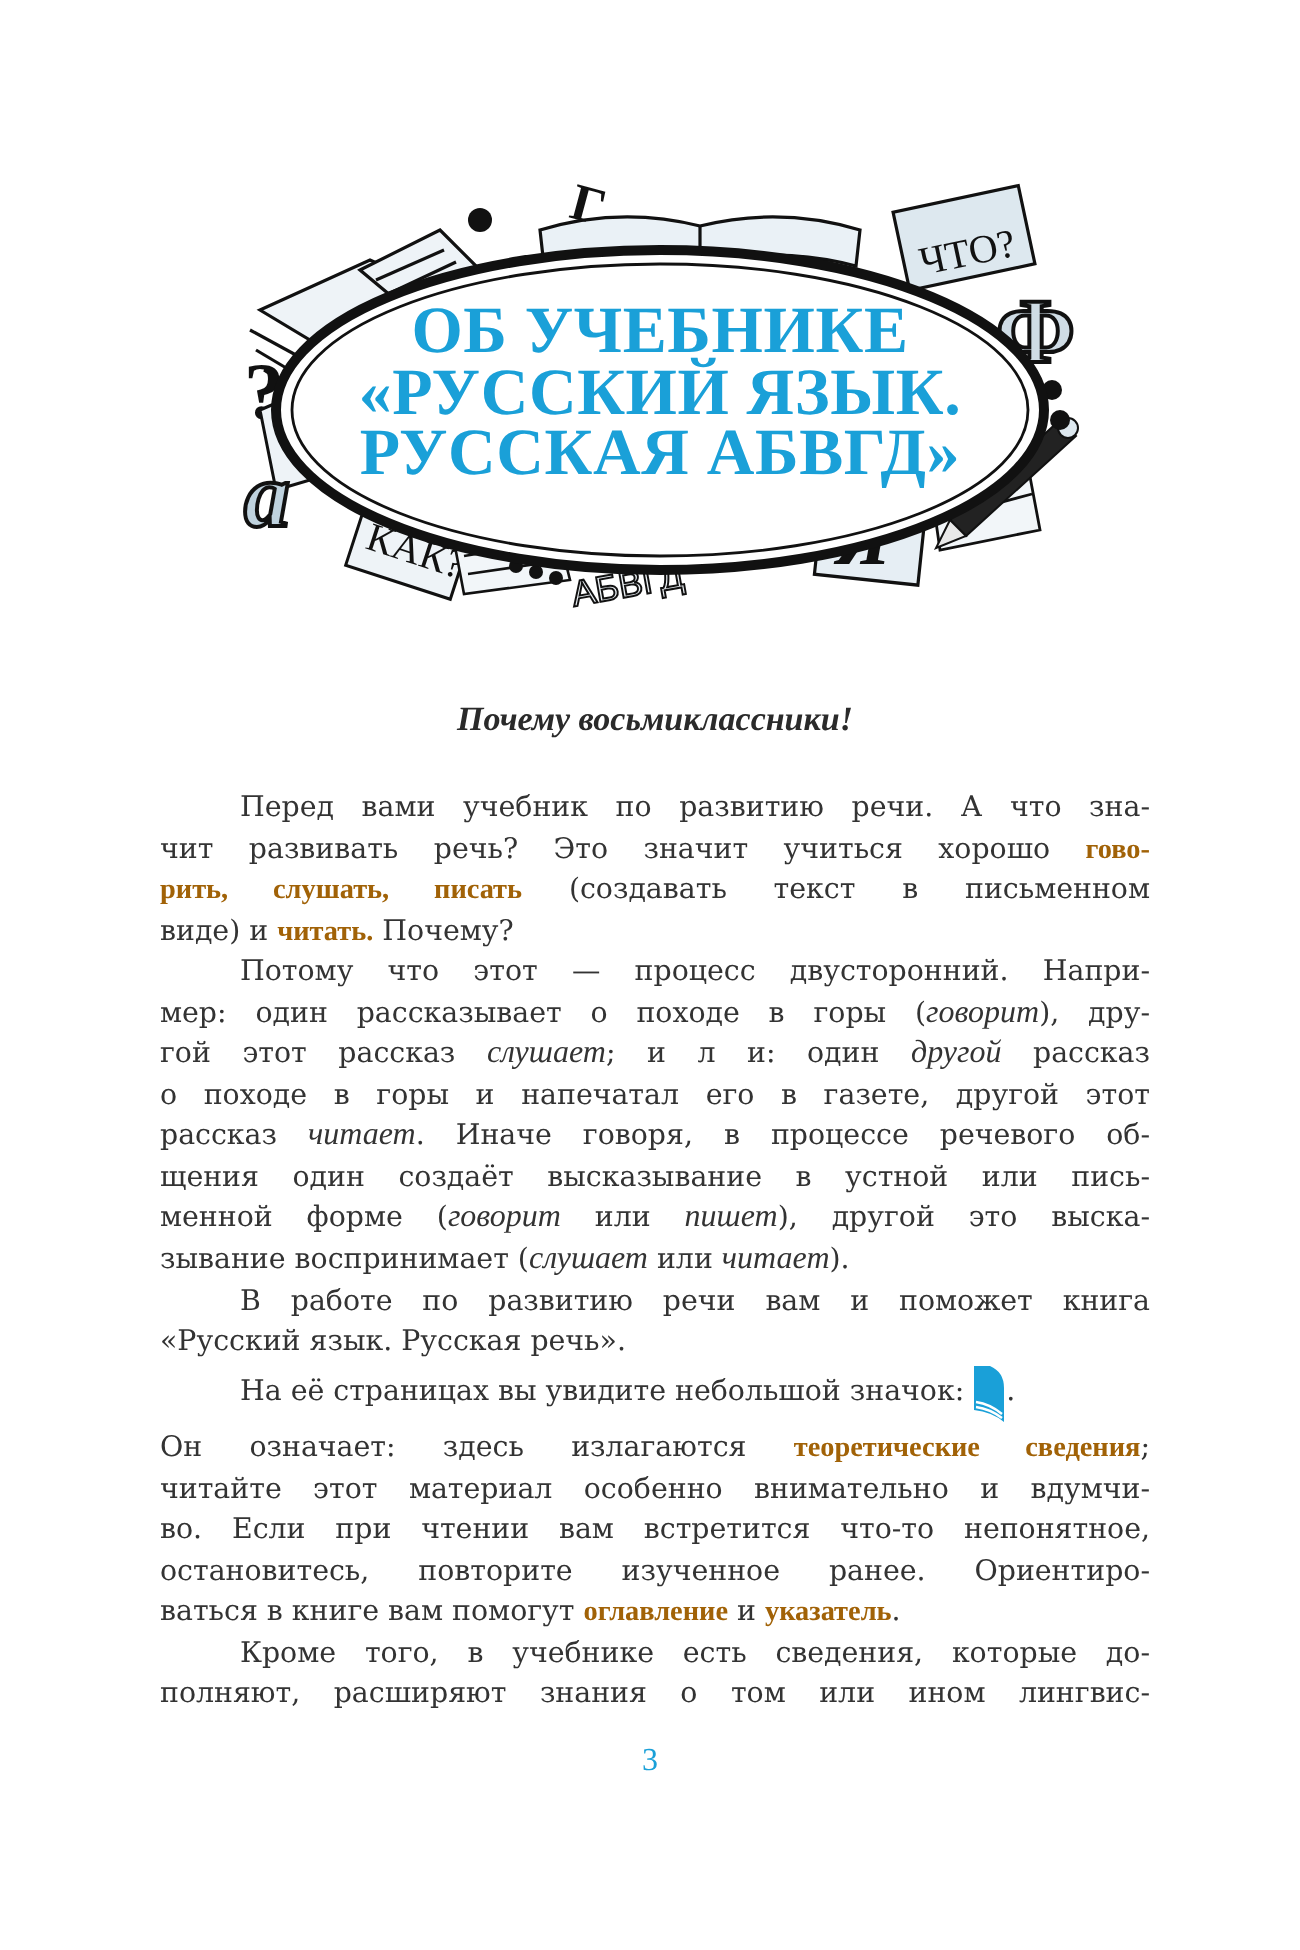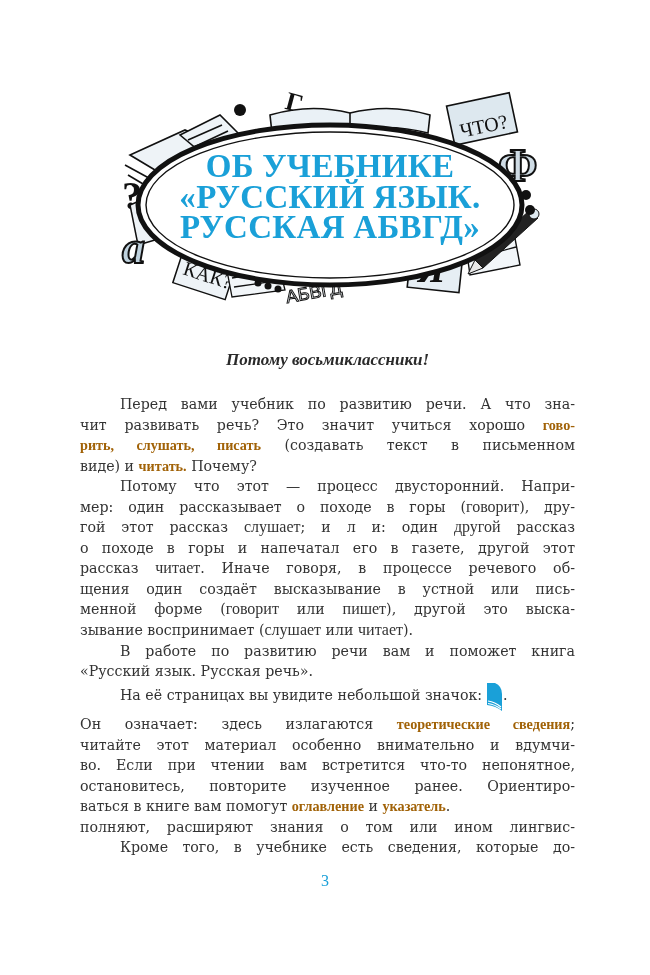--- a/index.html
+++ b/index.html
@@ -17,21 +17,21 @@
                   font-family: "Liberation Serif", serif; font-style: italic; font-weight: bold;
                   font-size: 17px; color: #2a2a2a; }
 
     .text { position: absolute; left: 80px; top: 394px; width: 495px;
             font-family: "DejaVu Serif", serif; font-size: 14.2px; line-height: 20.55px;
             color: #333; }
     .line { display: block; white-space: nowrap; text-align: justify; text-align-last: justify; height: 20.55px; }
     .line.last { text-align-last: left; }
     .indent { padding-left: 40px; }
     .b { font-weight: bold; color: #a16207; font-family: Liberation Serif, serif; }
-    .i { font-family: "Liberation Serif", serif; font-size: 16px; }
+    .i { font-style: italic; font-family: "Liberation Serif", serif; font-size: 16px; }
     .gap { height: 12px; }
     .marker { display: inline-block; width: 17px; height: 30px; vertical-align: -12px; margin-left: 4px; }
 
     .pagenum { position: absolute; left: 0; width: 650px; top: 872px; text-align: center;
                color: #1aa0d8; font-family: "Liberation Serif", serif; font-size: 16px; }
   </style>
 </head>
 <body>
 
 <div class="banner">
@@ -114,21 +114,21 @@
     <ellipse cx="220" cy="120" rx="192" ry="80" fill="#ffffff" stroke="#111" stroke-width="5"></ellipse>
     <ellipse cx="220" cy="120" rx="184" ry="73" fill="#ffffff" stroke="#111" stroke-width="1.4"></ellipse>
   </svg>
   <div class="title">
     <div>ОБ УЧЕБНИКЕ</div>
     <div>«РУССКИЙ ЯЗЫК.</div>
     <div>РУССКАЯ АБВГД»</div>
   </div>
 </div>
 
-<div class="salutation">Потому восьмиклассники!</div>
+<div class="salutation">Почему восьмиклассники!</div>
 
 <div class="text">
 
   <span class="line indent"><span>Перед вами учебник по развитию речи. А что зна-</span></span>
   <span class="line"><span>чит развивать речь? Это значит учиться хорошо </span><span class="b">гово-</span></span>
   <span class="line"><span class="b">рить, слушать, писать</span><span> (создавать текст в письменном</span></span>
   <span class="line last"><span>виде) и </span><span class="b">читать.</span><span> Почему?</span></span>
 
   <span class="line indent"><span>Потому что этот — процесс двусторонний. Напри-</span></span>
   <span class="line"><span>мер: один рассказывает о походе в горы (</span><span class="i">говорит</span><span>), дру-</span></span>
@@ -148,17 +148,17 @@
         <path d="M2 21.5 Q9 22.5 15 27" stroke="#fff" stroke-width="1.2" fill="none"></path>
       </svg><span>.</span></span>
   <div class="gap"></div>
 
   <span class="line"><span>Он означает: здесь излагаются </span><span class="b">теоретические сведения</span><span>;</span></span>
   <span class="line"><span>читайте этот материал особенно внимательно и вдумчи-</span></span>
   <span class="line"><span>во. Если при чтении вам встретится что-то непонятное,</span></span>
   <span class="line"><span>остановитесь, повторите изученное ранее. Ориентиро-</span></span>
   <span class="line last"><span>ваться в книге вам помогут </span><span class="b">оглавление</span><span> и </span><span class="b">указатель</span><span>.</span></span>
 
+  <span class="line indent"><span>Кроме того, в учебнике есть сведения, которые до-</span></span>
   <span class="line"><span>полняют, расширяют знания о том или ином лингвис-</span></span>
-  <span class="line indent"><span>Кроме того, в учебнике есть сведения, которые до-</span></span>
 </div>
 
 <div class="pagenum">3</div>
 
 </body></html>

